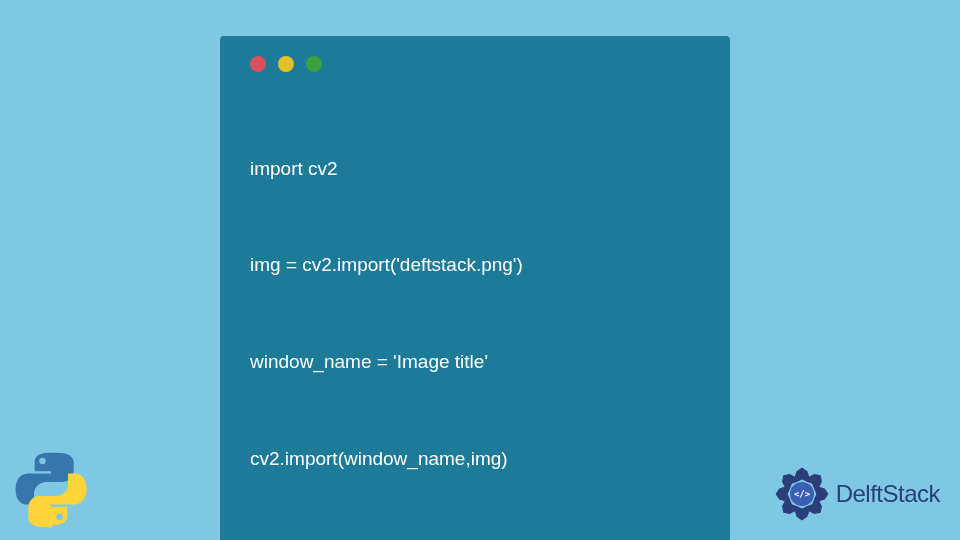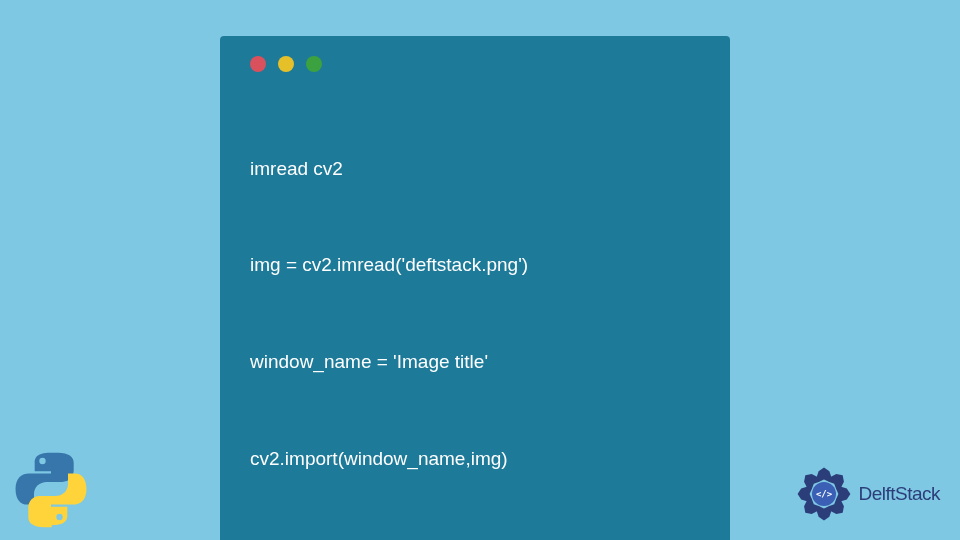--- a/index.html
+++ b/index.html
@@ -59,38 +59,38 @@
       display: flex;
       align-items: center;
       gap: 4px;
     }
     .delftstack-badge {
       width: 60px;
       height: 60px;
       position: relative;
     }
     .delftstack-text {
-      font-size: 19px;
+      font-size: 24px;
       font-weight: 500;
       color: #2c3e7a;
       letter-spacing: -0.5px;
     }
   </style>
 </head>
 <body>
 
 <div class="code-window">
   <div class="traffic-lights">
     <span class="dot-red"></span>
     <span class="dot-yellow"></span>
     <span class="dot-green"></span>
   </div>
   <div class="code">
-    <div>imread cv2</div>
-    <div>img = cv2.imread('deftstack.png')</div>
+    <div>import cv2</div>
+    <div>img = cv2.import('deftstack.png')</div>
     <div>window_name = 'Image title'</div>
     <div>cv2.import(window_name,img)</div>
     
     
   </div>
 </div>
 
 <div class="python-logo">
   <svg viewBox="0 0 110 110" width="78" height="78">
     <path d="M54 4c-20 0-22 8-22 14v12h23v3H24c-10 0-19 6-19 22s8 22 16 22h10V62c0-10 8-17 18-17h22c9 0 16-7 16-16V18c0-8-7-14-22-14H54zm-11 7a4.5 4.5 0 1 1 0 9 4.5 4.5 0 0 1 0-9z" fill="#3776ab"></path>

